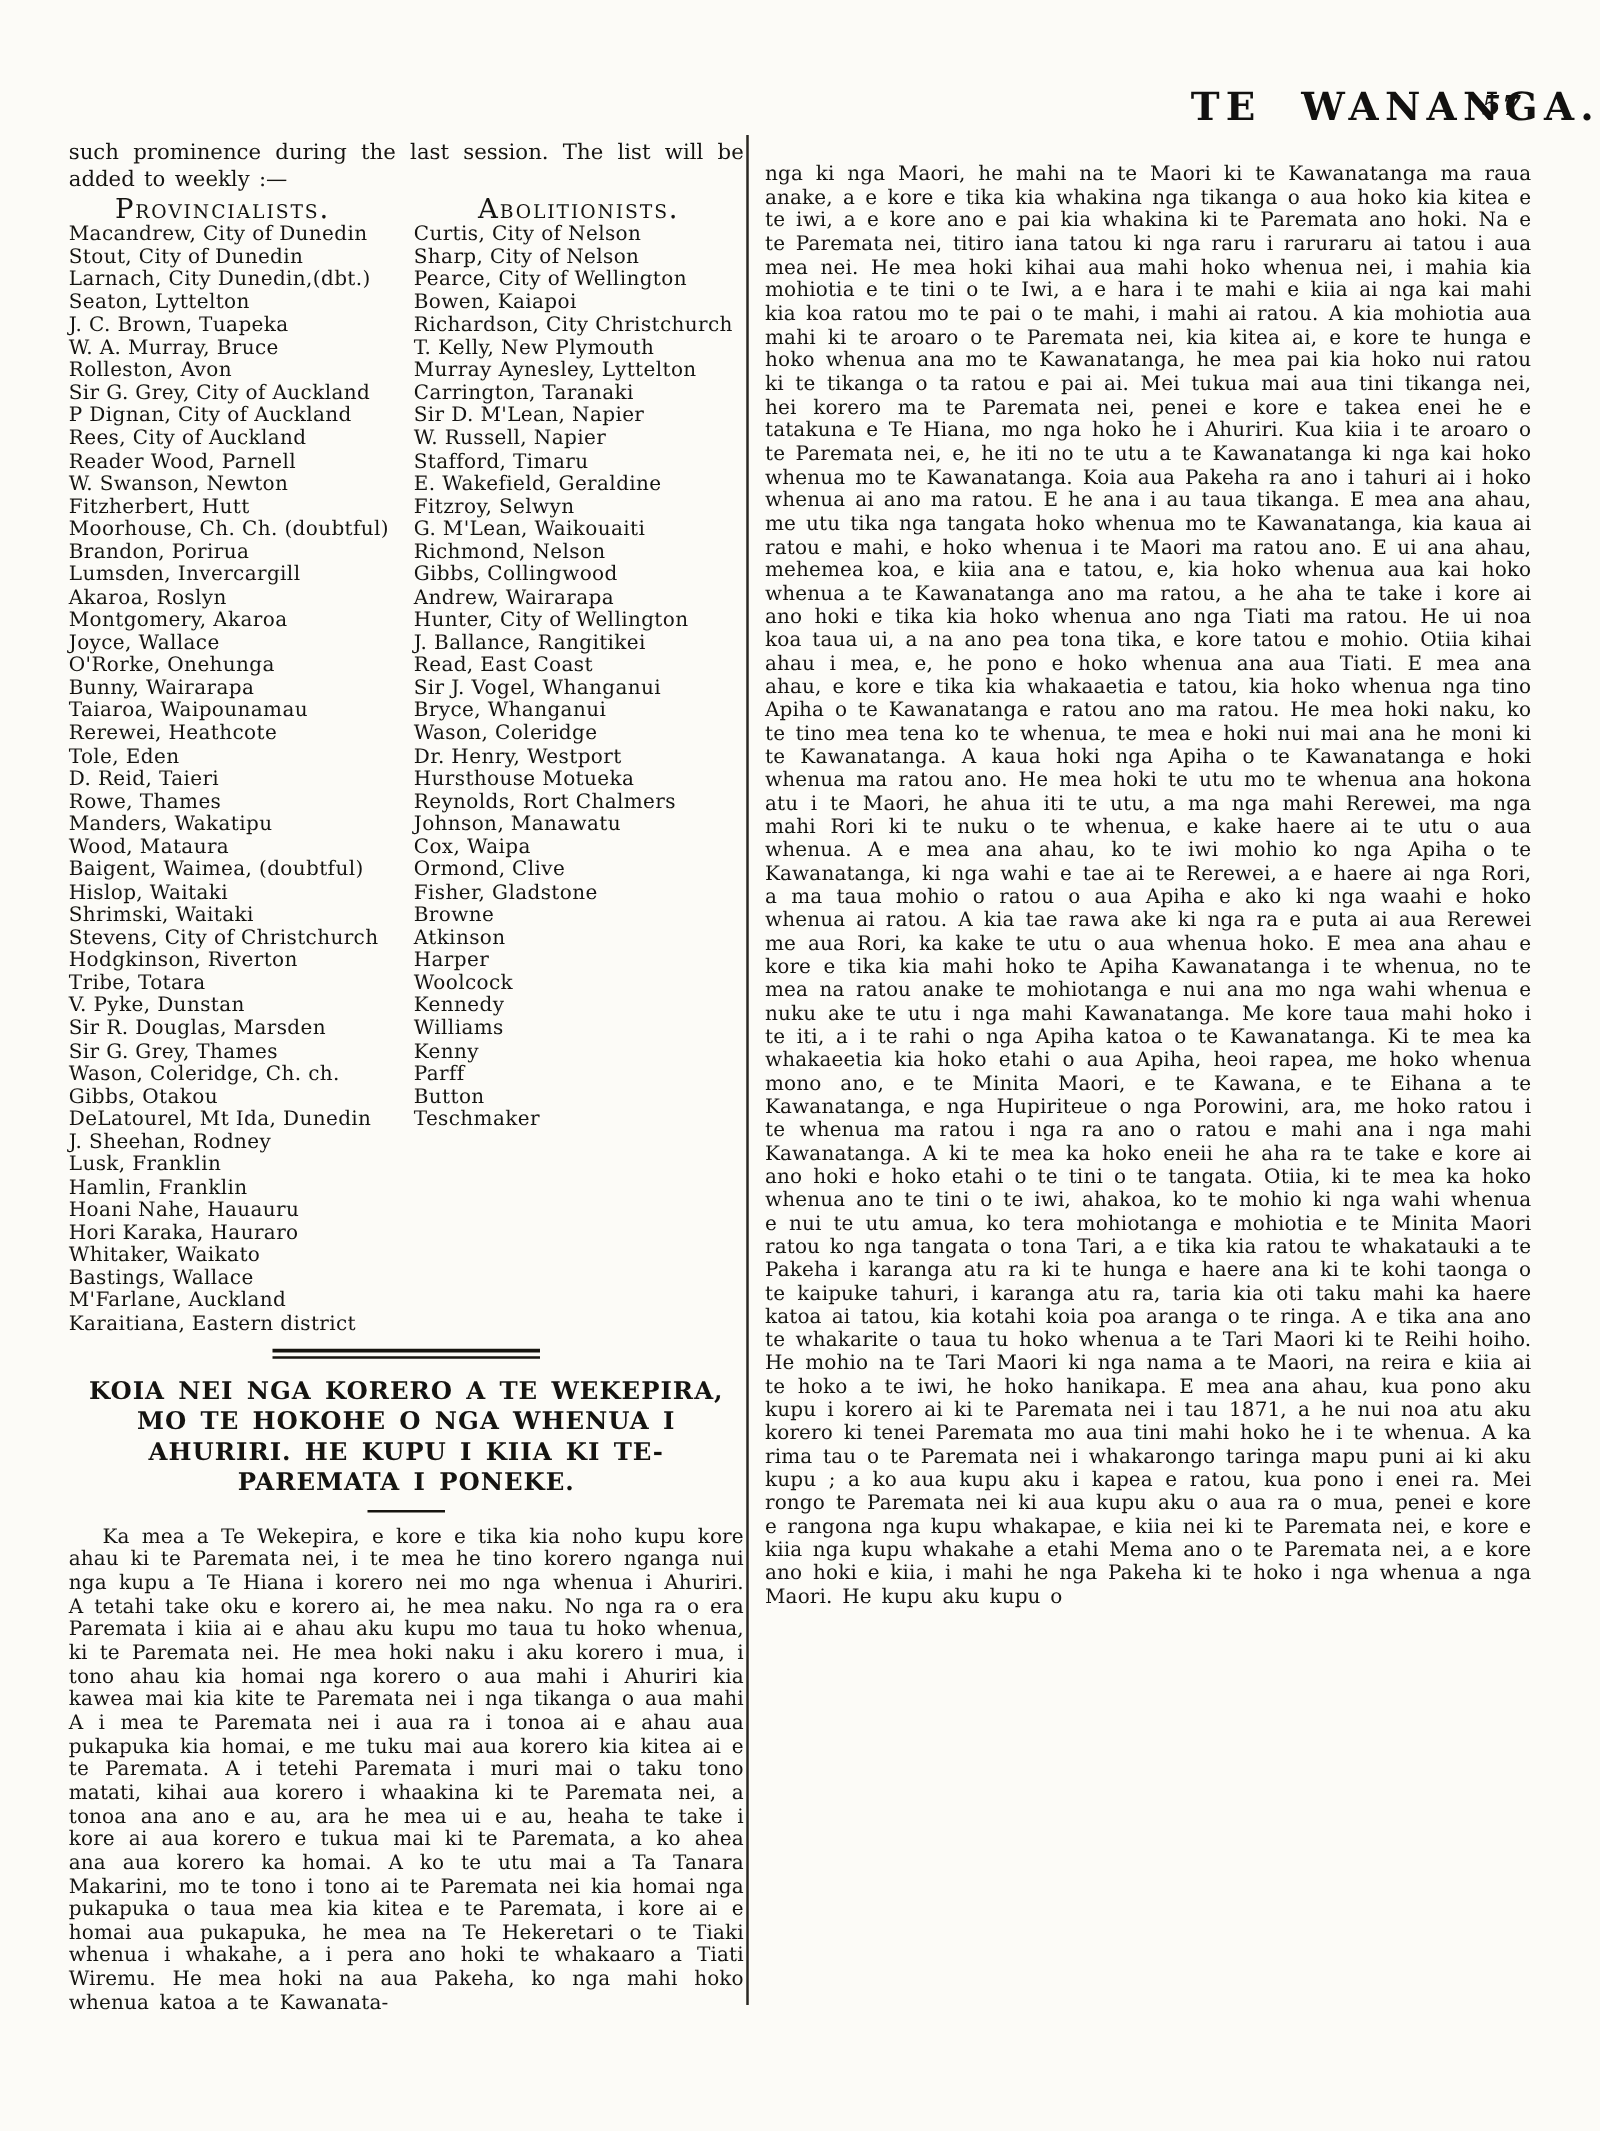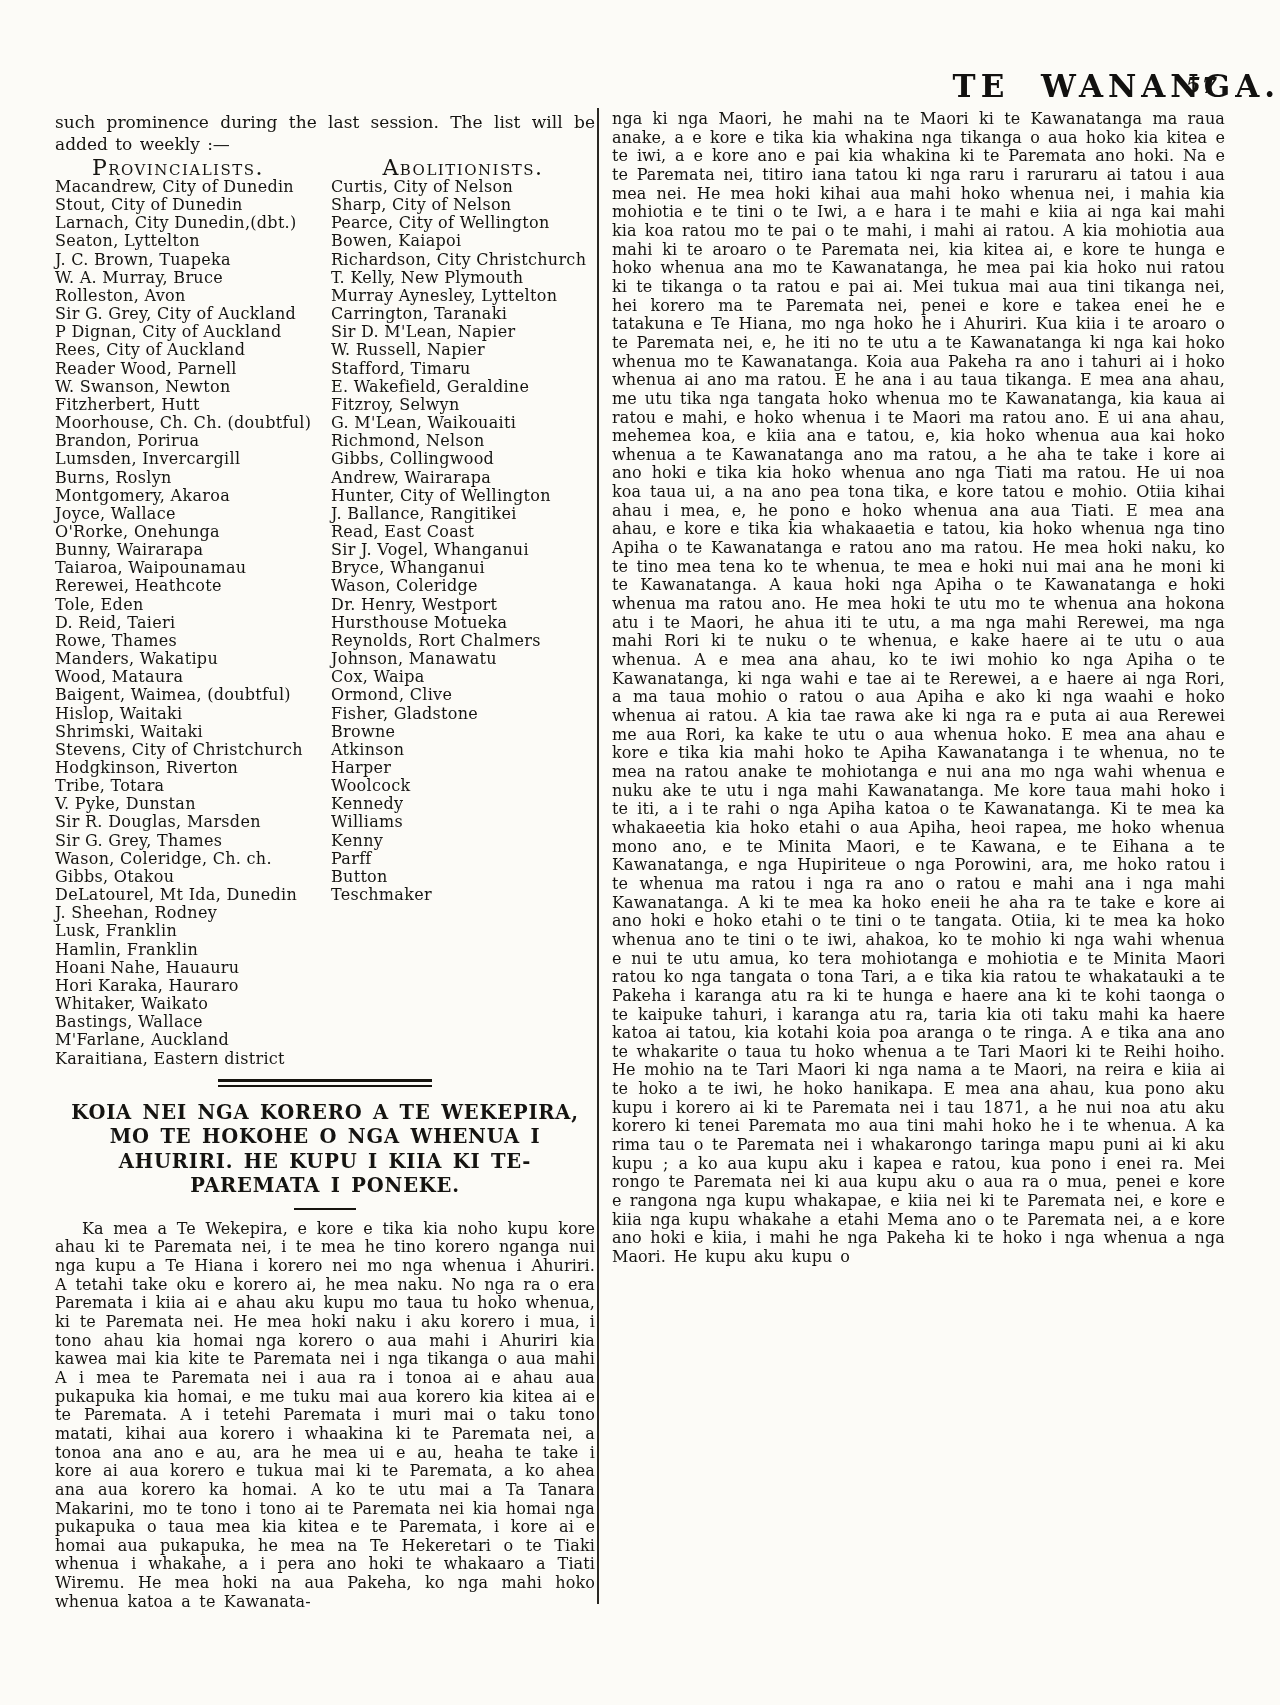--- a/index.html
+++ b/index.html
@@ -58,21 +58,21 @@
   .article-heading {
     font-size:19.5px; line-height:24.5px; font-weight:600;
     text-align:center; letter-spacing:0.8px; padding:0 14px;
     word-spacing:3px;
   }
   .body-text {
     font-size:16px; line-height:18.65px; text-align:justify;
     word-spacing:3.2px; letter-spacing:0.1px;
   }
   .indent { text-indent:27px; }
-  .col-right .body-text { word-spacing:2.6px; }
+  .col-right .body-text { word-spacing:2.6px;margin-top:20px; }
 </style>
 </head>
 <body>
 
 <div class="page">
 
   <div class="masthead">TE WANANGA.</div>
   <div class="page-number">57</div>
 
   <div class="col-divider"></div>
@@ -93,21 +93,21 @@
             <div class="list-row">Rolleston, Avon</div>
             <div class="list-row">Sir G. Grey, City of Auckland</div>
             <div class="list-row">P Dignan, City of Auckland</div>
             <div class="list-row">Rees, City of Auckland</div>
             <div class="list-row">Reader Wood, Parnell</div>
             <div class="list-row">W. Swanson, Newton</div>
             <div class="list-row">Fitzherbert, Hutt</div>
             <div class="list-row">Moorhouse, Ch. Ch. (doubtful)</div>
             <div class="list-row">Brandon, Porirua</div>
             <div class="list-row">Lumsden, Invercargill</div>
-            <div class="list-row">Burns, Roslyn</div>
+            <div class="list-row">Akaroa, Roslyn</div>
             <div class="list-row">Montgomery, Akaroa</div>
             <div class="list-row">Joyce, Wallace</div>
             <div class="list-row">O'Rorke, Onehunga</div>
             <div class="list-row">Bunny, Wairarapa</div>
             <div class="list-row">Taiaroa, Waipounamau</div>
             <div class="list-row">Rerewei, Heathcote</div>
             <div class="list-row">Tole, Eden</div>
             <div class="list-row">D. Reid, Taieri</div>
             <div class="list-row">Rowe, Thames</div>
             <div class="list-row">Manders, Wakatipu</div>

